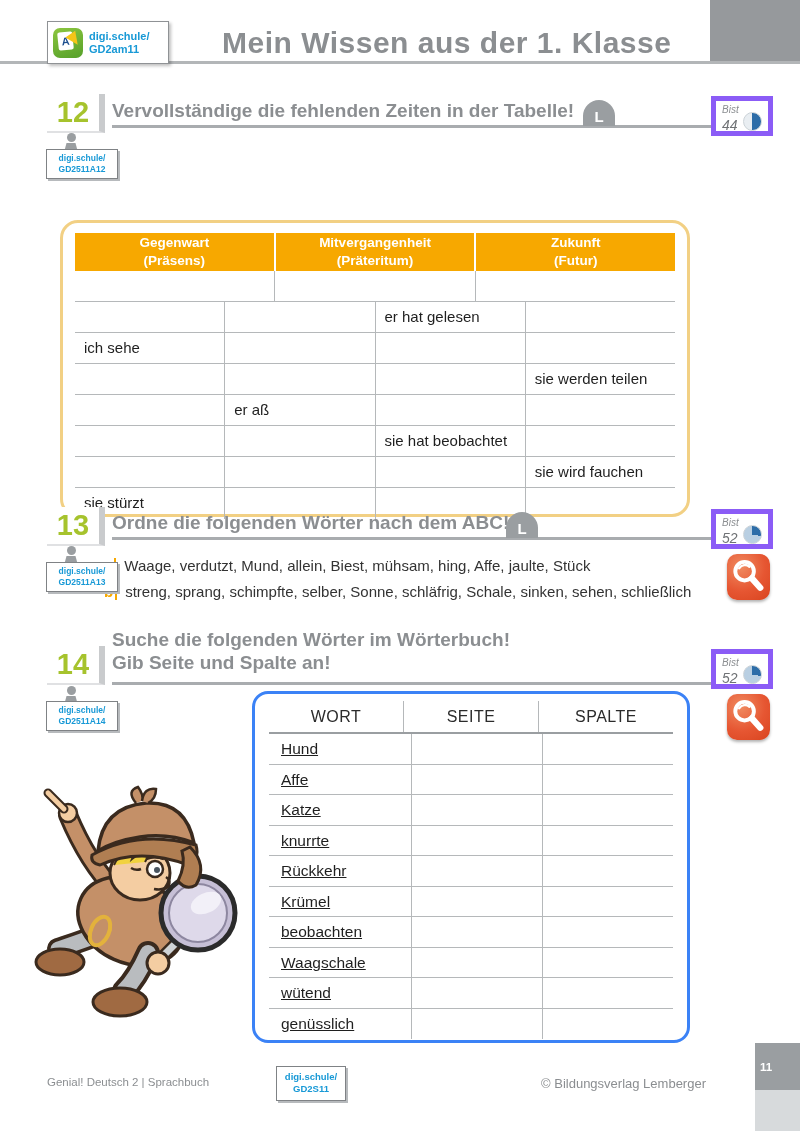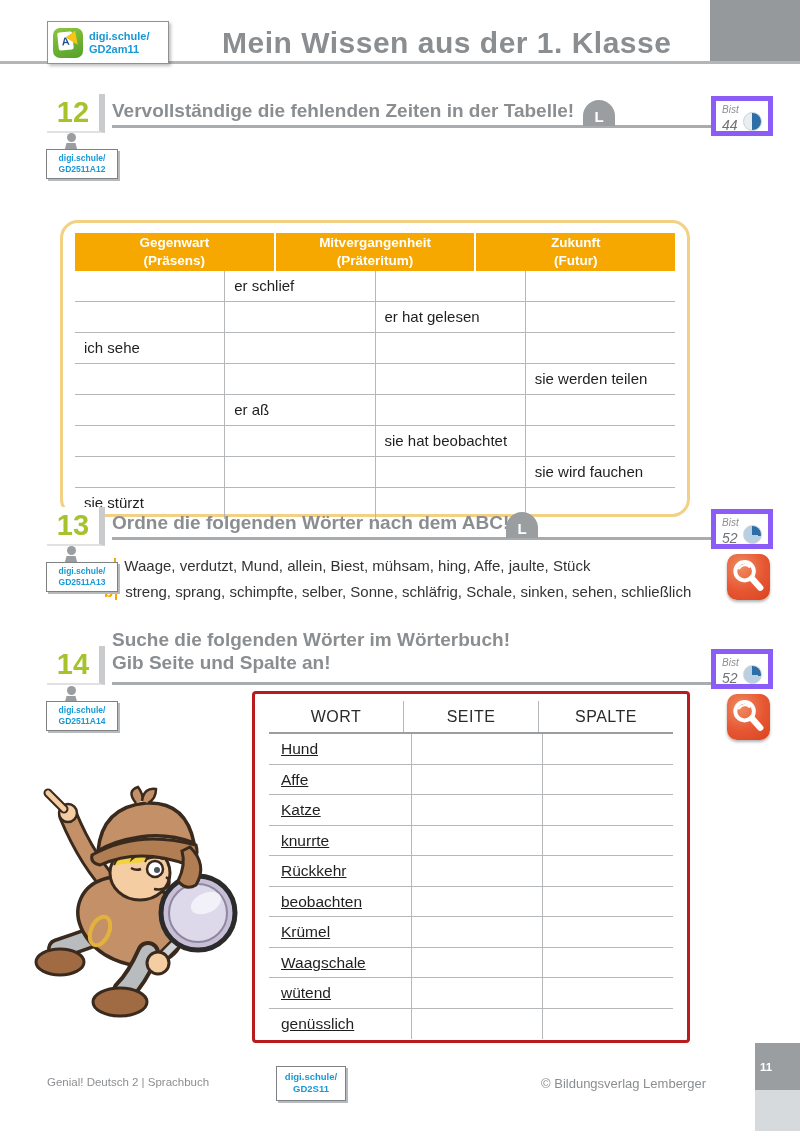--- a/index.html
+++ b/index.html
@@ -56,21 +56,21 @@
   .tcell{flex:1;border-right:1.5px solid #b5b8ba;font-size:15px;color:#1f1f1f;line-height:29px;
     padding-left:9px;white-space:nowrap;overflow:hidden;box-sizing:border-box;}
   .tcell:last-child{border-right:none;}
 
   
   .abc-line{left:104px;display:flex;align-items:center;font-size:15px;color:#333;white-space:nowrap;}
   .item-label{color:#f7a800;font-weight:bold;font-size:15px;}
   .item-bar{display:inline-block;width:2px;height:16px;background:#f7a800;margin:0 8px 0 2px;}
 
   
-  .tbl14{left:252px;top:691px;width:438px;height:352px;border:3px solid #b91c1c;border-radius:4px;
+  .tbl14{left:252px;top:691px;width:438px;height:352px;border:3px solid #3b82f6;border-radius:16px;
     box-sizing:border-box;padding:7px 14px 0;background:#fff;}
   .t14-head{display:flex;height:33px;border-bottom:2px solid #9a9ea1;box-sizing:border-box;}
   .t14-hcell{flex:1;font-size:16px;color:#2b2b2b;letter-spacing:.5px;text-align:center;line-height:31px;
     border-right:1.5px solid #b5b8ba;}
   .t14-hcell:last-child{border-right:none;}
   .t14-row{display:flex;height:30.5px;border-bottom:1.5px solid #b5b8ba;box-sizing:border-box;}
   .t14-row:last-child{border-bottom:none;}
   .t14-word{flex:1;font-size:15.5px;color:#1f1f1f;line-height:29px;padding-left:12px;border-right:1.5px solid #b5b8ba;box-sizing:border-box;text-decoration:underline;}
   .t14-cell{flex:1;border-right:1.5px solid #b5b8ba;box-sizing:border-box;}
   .t14-cell:last-child{border-right:none;}
@@ -130,21 +130,20 @@
       <span>Mitvergangenheit</span>
       <span>(Präteritum)</span>
     </div>
     <div class="hcell">
       <span>Zukunft</span>
       <span>(Futur)</span>
     </div>
   </div>
   <div class="trow">
     <div class="tcell"></div>
-    <div class="tcell">er schlief</div>
     <div class="tcell"></div>
     <div class="tcell"></div>
   </div>
   <div class="trow">
     <div class="tcell"></div>
     <div class="tcell"></div>
     <div class="tcell">er hat gelesen</div>
     <div class="tcell"></div>
   </div>
   <div class="trow">
@@ -270,26 +269,26 @@
     <div class="t14-word">knurrte</div>
     <div class="t14-cell"></div>
     <div class="t14-cell"></div>
   </div>
   <div class="t14-row">
     <div class="t14-word">Rückkehr</div>
     <div class="t14-cell"></div>
     <div class="t14-cell"></div>
   </div>
   <div class="t14-row">
+    <div class="t14-word">Krümel</div>
+    <div class="t14-cell"></div>
+    <div class="t14-cell"></div>
+  </div>
+  <div class="t14-row">
     <div class="t14-word">beobachten</div>
-    <div class="t14-cell"></div>
-    <div class="t14-cell"></div>
-  </div>
-  <div class="t14-row">
-    <div class="t14-word">Krümel</div>
     <div class="t14-cell"></div>
     <div class="t14-cell"></div>
   </div>
   <div class="t14-row">
     <div class="t14-word">Waagschale</div>
     <div class="t14-cell"></div>
     <div class="t14-cell"></div>
   </div>
   <div class="t14-row">
     <div class="t14-word">wütend</div>

